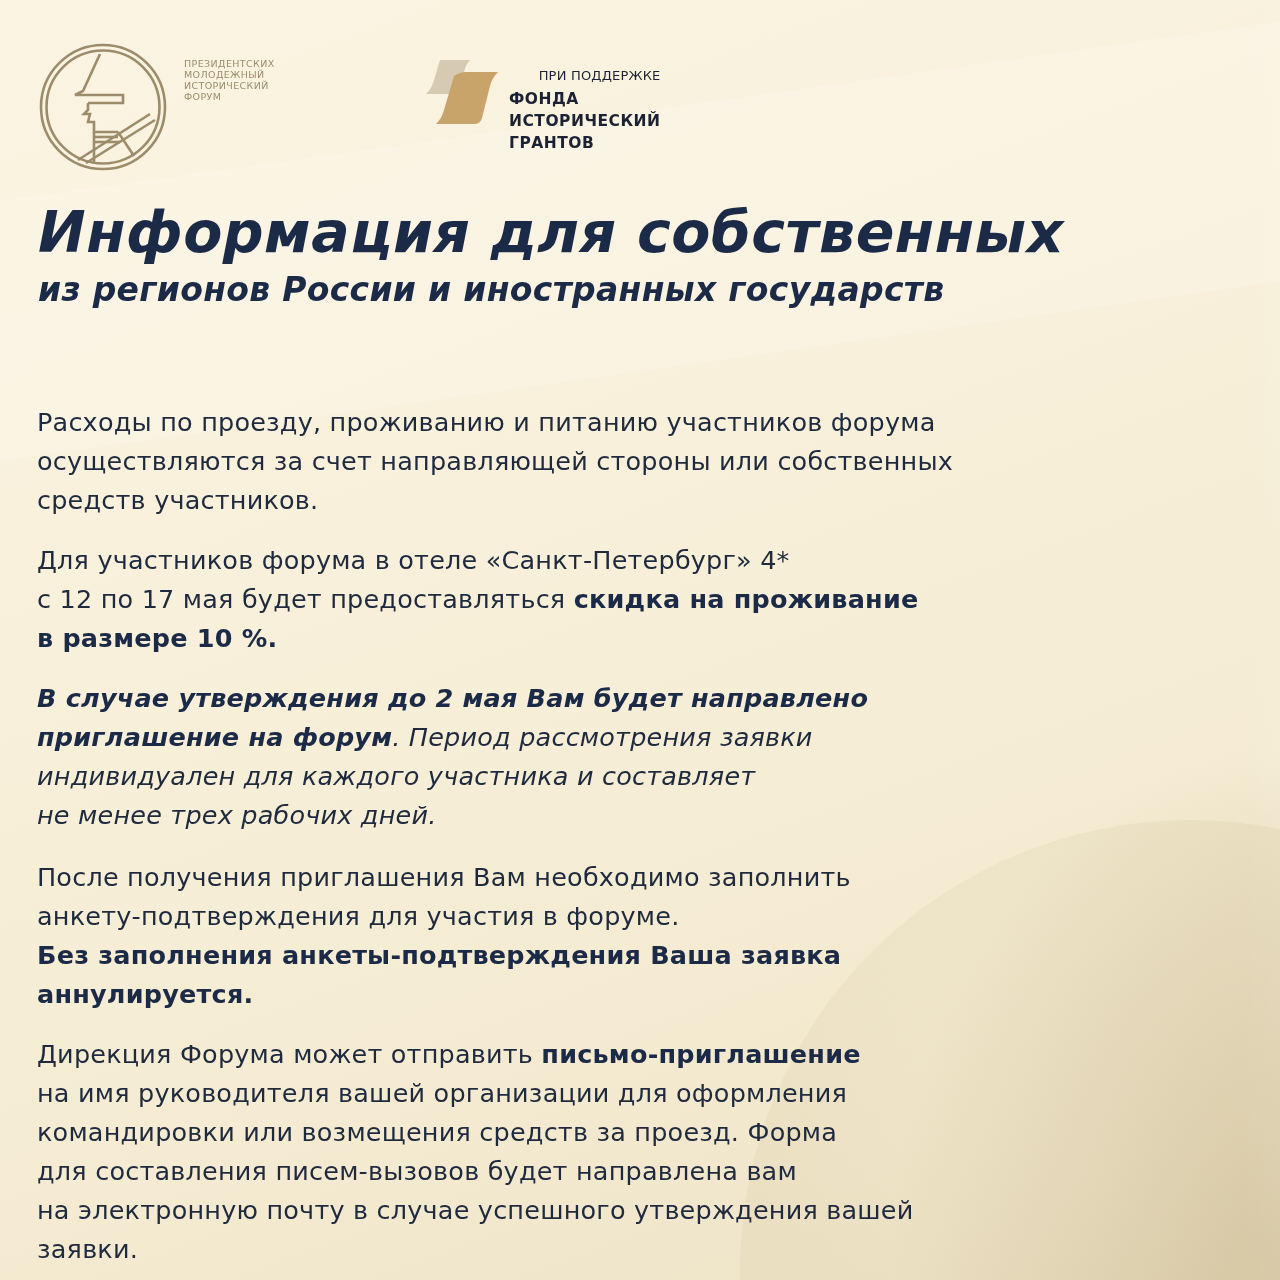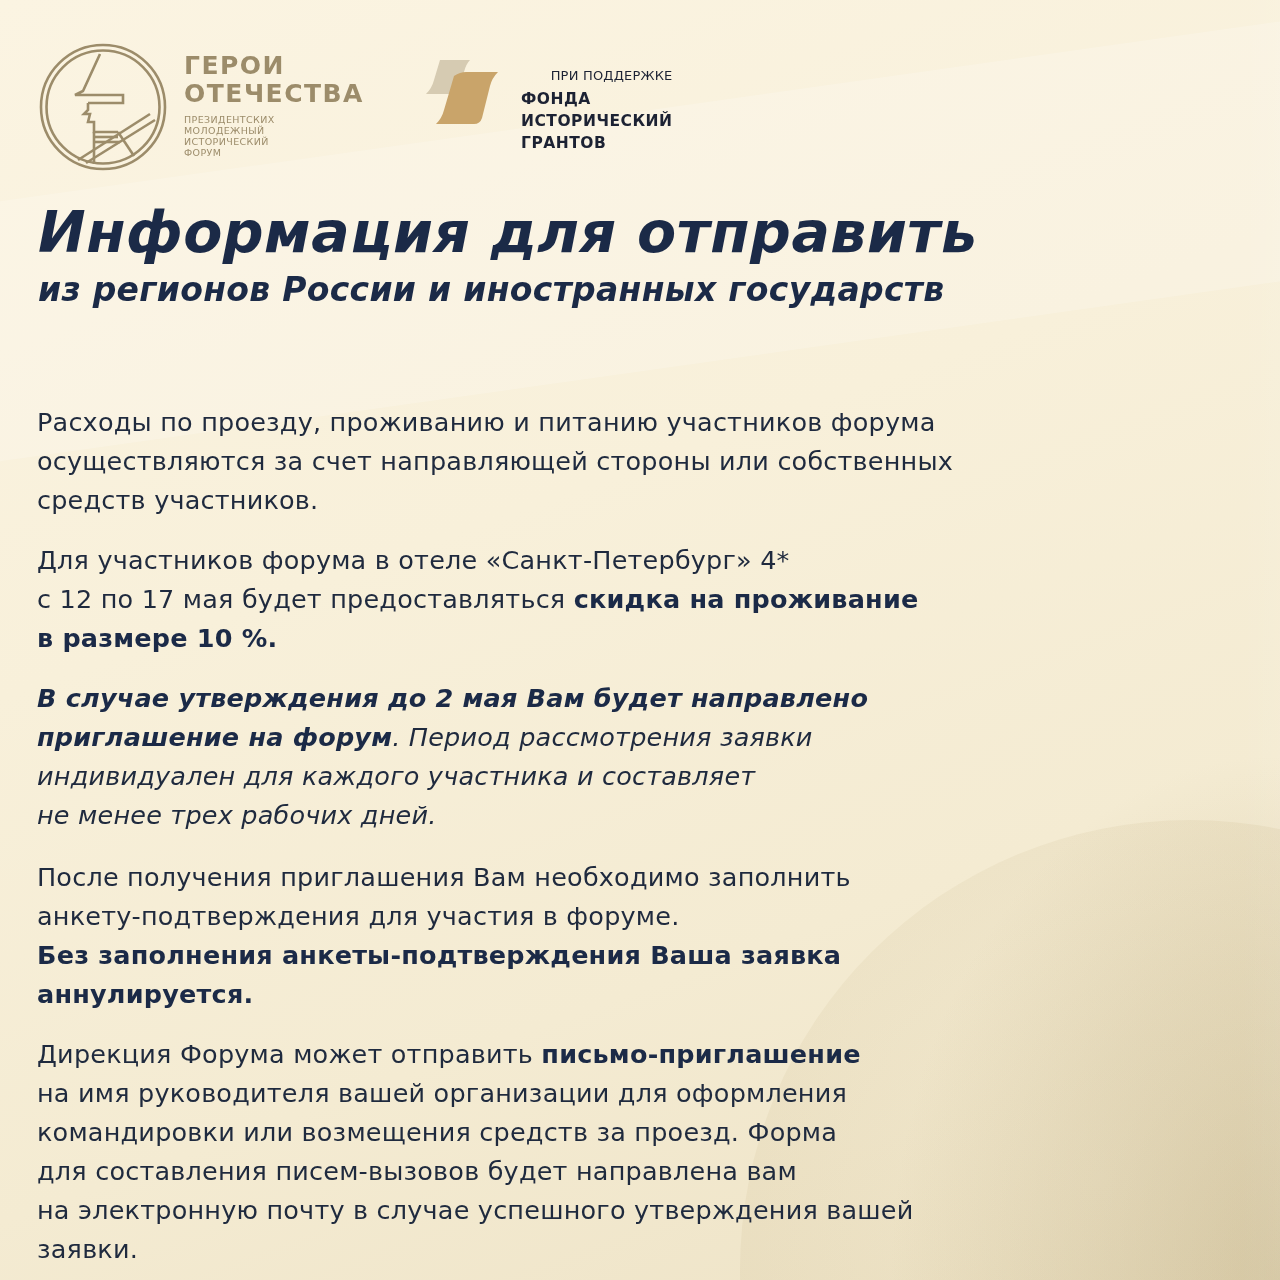--- a/index.html
+++ b/index.html
@@ -35,21 +35,21 @@
     font-size: 25px; line-height: 28px; letter-spacing: 1.5px;
   }
   .logo1-sub {
     margin-top: 6px; font-size: 9.5px; line-height: 11px; letter-spacing: 0.4px;
   }
 
   .logo2 { position: absolute; left: 422px; top: 58px; width: 80px; height: 70px; }
   .logo2-text { position: absolute; left: 509px; top: 68px; color: #1c2233; }
   .logo2-pre { font-size: 13px; line-height: 16px; letter-spacing: 0.2px; text-align: right; }
   .logo2-title {
-    margin-top: 4px; font-weight: bold; font-size: 15.5px; line-height: 22px; letter-spacing: 0.5px; margin-left: 12px;
+    margin-top: 4px; font-weight: bold; font-size: 15.5px; line-height: 22px; letter-spacing: 0.5px;
   }
 
   .title {
     position: absolute; left: 38px; top: 196px; color: #1b2a47;
     font-family: "DejaVu Sans", sans-serif; font-weight: bold; font-style: italic;
   }
   .title-main { font-size: 57px; line-height: 72px; letter-spacing: 0.5px; }
   .title-sub { font-size: 33px; line-height: 48px; letter-spacing: 0.3px; margin-top: -2px; }
 
   .body {
@@ -83,24 +83,20 @@
     <path d="M56 95 L80 95"></path>
     <path d="M56 100 L82 100"></path>
 
     <path d="M40 118 L112 72"></path>
     <path d="M48 121 L117 78"></path>
     <path d="M56 90 L56 122"></path>
     <path d="M80 90 L96 114"></path>
   </g>
 </svg>
 <div class="logo1-text">
-  <div class="logo1-title">
-    <div>ГЕРОИ</div>
-    <div>ОТЕЧЕСТВА</div>
-  </div>
   <div class="logo1-sub">
     <div>ПРЕЗИДЕНТСКИХ</div>
     <div>МОЛОДЕЖНЫЙ</div>
     <div>ИСТОРИЧЕСКИЙ</div>
     <div>ФОРУМ</div>
   </div>
 </div>
 
 <svg class="logo2" viewBox="0 0 80 70">
   <path d="M18 2 L48 2 Q44 6 42 14 L36 36 L4 36 Q10 30 12 22 Z" fill="#d6cbb2"></path>
@@ -109,21 +105,21 @@
 <div class="logo2-text">
   <div class="logo2-pre">ПРИ ПОДДЕРЖКЕ</div>
   <div class="logo2-title">
     <div>ФОНДА</div>
     <div>ИСТОРИЧЕСКИЙ</div>
     <div>ГРАНТОВ</div>
   </div>
 </div>
 
 <div class="title">
-  <div class="title-main">Информация для отправить</div>
+  <div class="title-main">Информация для собственных</div>
   <div class="title-sub">из регионов России и иностранных государств</div>
 </div>
 
 <div class="body">
   <p class="para p1">
     <span>Расходы по проезду, проживанию и питанию участников форума
 осуществляются за счет направляющей стороны или собственных
 средств участников.</span>
   </p>
   <p class="para p2"><span> Для участников форума в отеле «Санкт-Петербург» 4*

